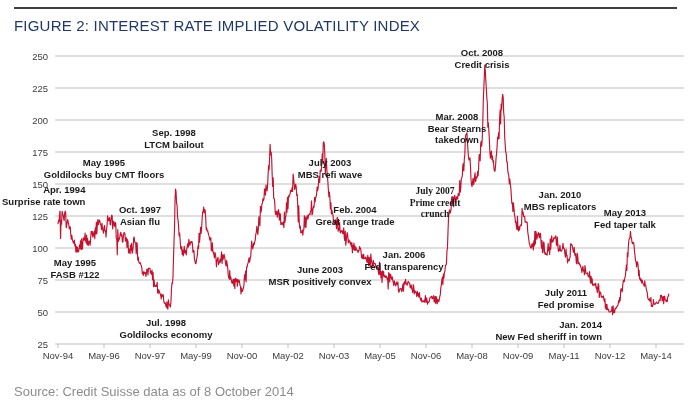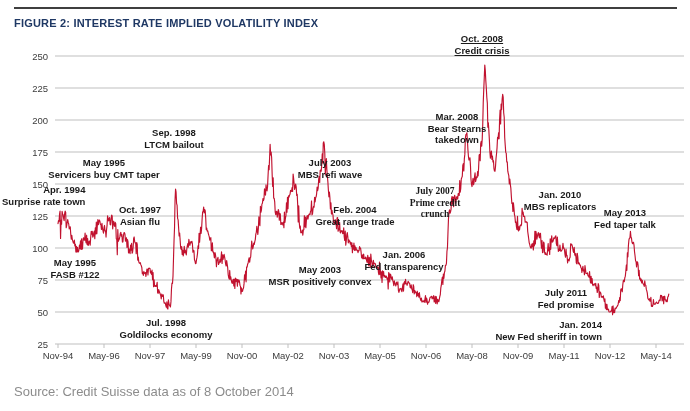--- a/index.html
+++ b/index.html
@@ -1,19 +1,19 @@
 <!DOCTYPE html>
 <html><head>
 <meta charset="utf-8">
 <style>
   html,body{margin:0;padding:0;background:#fff;}
   #page{position:relative;width:690px;height:411px;background:#ffffff;
         font-family:"Liberation Sans", sans-serif;overflow:hidden;}
   #top-rule{position:absolute;left:14px;right:13px;top:7px;height:2px;background:#3f3f3f;}
-  #fig-title{position:absolute;left:14px;top:17px;font-size:11px;font-weight:bold;
+  #fig-title{position:absolute;left:14px;top:17px;font-size:15px;font-weight:normal;
              color:#1f3864;letter-spacing:.2px;white-space:nowrap;}
   #chart-area{position:absolute;left:0;top:0;width:625px;height:378px;}
   #chart-svg{position:absolute;left:0;top:0;}
   .anno{position:absolute;font-size:9.5px;font-weight:bold;color:#1a1a1a;
         line-height:11.5px;white-space:nowrap;}
   .anno.center{transform:translateX(-50%);text-align:center;}
   .anno.left{text-align:left;}
   .anno.right{text-align:right;}
   #source-note{position:absolute;left:14px;top:384px;font-size:13px;color:#8c8c8c;}
 </style>
@@ -74,21 +74,21 @@
         <line x1="656" y1="344" x2="656" y2="348" stroke="#bfbfbf" stroke-width="1"></line>
         <text x="656" y="359" text-anchor="middle" font-size="9.5" fill="#3c3c3c">May-14</text>
         <path d="M58.00 223.68L58.51 220.65L59.02 221.54L59.53 214.43L60.04 211.08L60.56 238.37L61.07 220.42L61.58 224.27L62.09 211.31L62.60 213.95L63.11 214.72L63.11 214.72L63.62 218.47L64.13 220.60L64.64 213.55L65.16 211.15L65.67 212.18L66.18 227.76L66.69 225.64L67.20 222.27L67.71 219.67L68.22 222.40L68.22 222.40L68.73 223.95L69.24 228.87L69.76 227.00L70.27 226.83L70.78 234.44L71.29 239.15L71.80 235.39L72.31 239.29L72.82 241.13L73.33 242.88L73.33 242.88L73.84 243.14L74.36 240.00L74.87 245.84L75.38 244.35L75.89 251.84L76.40 246.38L76.91 252.17L77.42 247.24L77.93 251.73L78.44 251.84L78.44 251.84L78.96 249.87L79.47 245.04L79.98 248.34L80.49 240.93L81.00 249.51L81.51 238.91L82.02 249.16L82.53 248.82L83.04 238.69L83.56 237.76L83.56 237.76L84.07 240.11L84.58 240.21L85.09 233.10L85.60 240.25L86.11 242.86L86.62 235.20L87.13 244.57L87.64 238.53L88.16 245.48L88.67 244.16L88.67 244.16L89.18 241.07L89.69 241.28L90.20 245.25L90.71 237.18L91.22 231.23L91.73 234.20L92.24 231.32L92.76 237.07L93.27 236.28L93.78 232.64L93.78 232.64L94.29 231.13L94.80 238.79L95.31 227.90L95.82 233.94L96.33 221.99L96.84 233.66L97.36 224.95L97.87 219.55L98.38 224.58L98.89 221.12L98.89 221.12L99.40 219.99L99.91 221.46L100.42 224.50L100.93 224.68L101.44 229.50L101.96 223.21L102.47 228.52L102.98 230.67L103.49 233.26L104.00 227.52L104.00 227.52L104.51 225.44L105.02 230.90L105.53 230.73L106.04 237.07L106.56 229.51L107.07 225.32L107.58 215.74L108.09 219.18L108.60 220.93L109.11 218.56L109.11 218.56L109.62 217.54L110.13 224.52L110.64 224.90L111.16 218.64L111.67 215.10L112.18 215.94L112.69 228.82L113.20 223.53L113.71 221.20L114.22 224.96L114.22 224.96L114.73 226.37L115.24 222.42L115.76 223.61L116.27 238.60L116.78 239.47L117.29 254.70L117.80 229.62L118.31 241.36L118.82 240.12L119.33 239.04L119.33 239.04L119.84 236.63L120.36 233.01L120.87 232.40L121.38 236.28L121.89 234.54L122.40 242.07L122.91 241.85L123.42 236.00L123.93 232.77L124.44 232.64L124.44 232.64L124.96 234.18L125.47 241.11L125.98 238.80L126.49 237.83L127.00 247.51L127.51 239.53L128.02 241.98L128.53 252.89L129.04 248.91L129.56 251.84L129.56 251.84L130.07 253.69L130.58 245.16L131.09 250.25L131.60 243.43L132.11 253.18L132.62 251.98L133.13 247.27L133.64 238.41L134.16 236.94L134.67 241.60L134.67 241.60L135.18 242.92L135.69 242.80L136.20 253.62L136.71 242.46L137.22 244.38L137.73 260.09L138.24 257.02L138.76 261.76L139.27 263.01L139.78 263.36L139.78 263.36L140.29 262.67L140.80 264.64L141.31 265.81L141.82 267.53L142.33 273.67L142.84 272.42L143.36 275.42L143.87 271.45L144.38 273.18L144.89 273.60L144.89 273.60L145.40 272.60L145.91 276.46L146.42 273.03L146.93 268.97L147.44 269.55L147.96 274.92L148.47 268.26L148.98 268.49L149.49 268.14L150.00 268.48L150.00 268.48L150.51 272.93L151.02 271.44L151.53 274.40L152.04 270.02L152.56 279.80L153.07 272.50L153.58 286.79L154.09 279.85L154.60 286.09L155.11 286.40L155.11 286.40L155.62 285.56L156.13 286.45L156.64 285.42L157.16 282.39L157.67 293.04L158.18 293.29L158.69 289.59L159.20 291.10L159.71 292.82L160.22 294.08L160.22 294.08L160.73 295.43L161.24 298.92L161.76 294.01L162.27 296.54L162.78 294.99L163.29 294.82L163.80 301.29L164.31 303.25L164.82 302.74L165.33 303.04L165.33 303.04L165.84 305.58L166.36 307.23L166.87 301.77L167.38 308.55L167.89 309.00L168.40 299.78L168.91 303.37L169.42 305.22L169.93 305.80L170.44 306.88L170.44 306.88L170.96 301.63L171.47 289.03L171.98 283.09L172.49 283.46L173.00 276.16L173.00 276.16L173.51 258.18L174.02 241.04L174.53 227.69L175.04 200.22L175.56 189.12L175.56 189.12L176.07 192.16L176.58 203.30L177.09 205.38L177.60 218.34L178.11 219.84L178.11 219.84L178.62 227.86L179.13 235.93L179.64 233.13L180.16 240.47L180.67 248.00L180.67 248.00L181.18 249.40L181.69 246.56L182.20 254.36L182.71 250.06L183.22 256.00L183.73 253.11L184.24 246.40L184.76 252.59L185.27 250.06L185.78 253.12L185.78 253.12L186.29 254.86L186.80 249.02L187.31 245.83L187.82 243.56L188.33 247.18L188.84 239.44L189.36 242.54L189.87 245.34L190.38 243.16L190.89 241.60L190.89 241.60L191.40 242.78L191.91 241.35L192.42 243.84L192.93 252.17L193.44 250.35L193.96 250.66L194.47 259.82L194.98 261.05L195.49 263.75L196.00 263.36L196.00 263.36L196.51 259.66L197.02 257.18L197.53 253.32L198.04 245.89L198.56 248.38L199.07 233.24L199.58 242.20L200.09 235.01L200.60 227.20L201.11 233.45L201.62 228.40L202.13 218.75L202.64 211.96L203.16 211.40L203.67 207.04L203.67 207.04L204.18 213.01L204.69 209.50L205.20 210.63L205.71 218.00L206.22 229.57L206.73 227.98L207.24 231.27L207.76 230.88L208.27 233.29L208.78 235.20L208.78 235.20L209.29 236.83L209.80 240.12L210.31 238.93L210.82 237.65L211.33 250.76L211.84 250.74L212.36 242.90L212.87 251.97L213.38 251.86L213.89 254.40L213.89 254.40L214.40 257.95L214.91 252.50L215.42 254.20L215.93 258.27L216.44 266.72L216.96 260.78L217.47 258.83L217.98 257.34L218.49 264.54L219.00 263.36L219.00 263.36L219.51 262.09L220.02 259.21L220.53 262.24L221.04 257.46L221.56 251.91L222.07 263.47L222.58 254.90L223.09 259.40L223.60 256.45L224.11 254.40L224.11 254.40L224.62 257.05L225.13 259.98L225.64 264.13L226.16 266.06L226.67 260.67L227.18 264.02L227.69 267.70L228.20 274.64L228.71 277.55L229.22 279.10L229.73 270.45L230.24 279.19L230.76 276.90L231.27 280.23L231.78 282.56L231.78 282.56L232.29 283.47L232.80 280.40L233.31 279.16L233.82 285.93L234.33 279.21L234.84 288.38L235.36 278.02L235.87 281.68L236.38 279.09L236.89 279.19L237.40 286.21L237.91 279.59L238.42 282.22L238.93 280.01L239.44 281.28L239.44 281.28L239.96 285.19L240.47 286.15L240.98 293.88L241.49 287.79L242.00 291.52L242.00 291.52L242.51 291.29L243.02 289.05L243.53 288.01L244.04 283.64L244.56 274.83L245.07 279.57L245.58 271.12L246.09 281.84L246.60 267.18L247.11 267.20L247.11 267.20L247.62 264.21L248.13 262.92L248.64 259.93L249.16 257.71L249.67 262.17L250.18 257.95L250.69 257.05L251.20 248.88L251.71 241.07L252.22 245.28L252.73 248.94L253.24 246.60L253.76 243.06L254.27 244.46L254.78 241.60L254.78 241.60L255.29 239.58L255.80 234.16L256.31 232.30L256.82 226.38L257.33 230.30L257.84 234.39L258.36 228.21L258.87 216.76L259.38 222.27L259.89 225.74L260.40 206.43L260.91 212.24L261.42 210.15L261.93 203.95L262.44 203.20L262.44 203.20L262.96 198.68L263.47 200.56L263.98 198.94L264.49 188.79L265.00 191.83L265.51 195.29L266.02 184.80L266.53 188.59L267.04 190.87L267.56 186.56L267.56 186.56L268.07 175.18L268.58 165.59L269.09 169.66L269.60 157.87L270.11 144.32L270.11 144.32L270.62 154.93L271.13 152.08L271.64 157.50L272.16 174.54L272.67 186.50L273.18 177.79L273.69 198.12L274.20 198.24L274.71 201.83L275.22 212.16L275.22 212.16L275.73 214.73L276.24 211.53L276.76 211.36L277.27 217.14L277.78 213.83L278.29 209.47L278.80 211.41L279.31 220.18L279.82 213.34L280.33 214.32L280.84 224.39L281.36 224.37L281.87 222.62L282.38 223.37L282.89 224.96L282.89 224.96L283.40 222.00L283.91 227.65L284.42 212.13L284.93 222.41L285.44 218.08L285.96 215.64L286.47 202.81L286.98 212.12L287.49 197.24L288.00 208.61L288.51 195.71L289.02 197.17L289.53 195.18L290.04 194.21L290.56 190.40L290.56 190.40L291.07 191.59L291.58 191.23L292.09 187.56L292.60 191.41L293.11 174.13L293.62 178.38L294.13 183.93L294.64 189.42L295.16 187.31L295.67 184.00L295.67 184.00L296.18 186.76L296.69 195.39L297.20 194.27L297.71 205.10L298.22 222.01L298.73 205.94L299.24 222.09L299.76 228.13L300.27 226.13L300.78 232.64L300.78 232.64L301.29 232.43L301.80 232.60L302.31 230.15L302.82 235.19L303.33 230.09L303.84 229.84L304.36 215.70L304.87 226.59L305.38 217.07L305.89 227.74L306.40 220.09L306.91 216.24L307.42 215.59L307.93 219.25L308.44 216.00L308.44 216.00L308.96 214.32L309.47 214.14L309.98 214.58L310.49 211.32L311.00 210.54L311.51 200.95L312.02 214.88L312.53 213.72L313.04 208.65L313.56 206.26L314.07 207.22L314.58 197.42L315.09 201.89L315.60 197.87L316.11 196.80L316.11 196.80L316.62 193.80L317.13 187.10L317.64 190.58L318.16 188.17L318.67 179.19L319.18 176.53L319.69 182.47L320.20 170.28L320.71 170.16L321.22 171.20L321.22 171.20L321.73 164.57L322.24 153.79L322.76 162.91L323.27 142.88L323.78 141.76L323.78 141.76L324.29 144.41L324.80 153.22L325.31 174.84L325.82 163.73L326.33 158.50L326.84 169.26L327.36 175.88L327.87 181.71L328.38 189.97L328.89 196.80L328.89 196.80L329.40 191.98L329.91 197.87L330.42 208.95L330.93 202.83L331.44 214.05L331.96 210.21L332.47 213.55L332.98 214.88L333.49 221.69L334.00 222.40L334.00 222.40L334.51 224.29L335.02 219.84L335.53 219.74L336.04 223.09L336.56 228.72L337.07 217.68L337.58 217.52L338.09 231.28L338.60 228.66L339.11 229.88L339.62 222.42L340.13 232.08L340.64 232.93L341.16 230.64L341.67 231.36L341.67 231.36L342.18 230.79L342.69 233.65L343.20 233.26L343.71 227.80L344.22 236.71L344.73 240.40L345.24 231.08L345.76 245.16L346.27 240.64L346.78 234.83L347.29 232.59L347.80 236.73L348.31 242.82L348.82 239.75L349.33 241.60L349.33 241.60L349.84 241.14L350.36 244.11L350.87 242.63L351.38 246.64L351.89 242.72L352.40 252.69L352.91 245.50L353.42 249.15L353.93 243.00L354.44 250.32L354.96 245.77L355.47 250.26L355.98 247.56L356.49 249.73L357.00 250.56L357.00 250.56L357.51 250.18L358.02 252.63L358.53 250.66L359.04 250.71L359.56 246.61L360.07 248.32L360.58 248.14L361.09 252.18L361.60 257.56L362.11 258.07L362.62 254.91L363.13 258.83L363.64 254.05L364.16 258.51L364.67 258.24L364.67 258.24L365.18 258.81L365.69 256.98L366.20 257.79L366.71 261.16L367.22 262.69L367.73 255.32L368.24 258.59L368.76 265.82L369.27 257.42L369.78 258.31L370.29 267.36L370.80 253.97L371.31 259.79L371.82 262.14L372.33 266.04L372.84 267.05L373.36 260.22L373.87 264.29L374.38 263.25L374.89 263.36L374.89 263.36L375.40 263.81L375.91 267.20L376.42 267.09L376.93 266.88L377.44 267.82L377.96 267.15L378.47 272.78L378.98 274.77L379.49 262.13L380.00 274.12L380.51 270.59L381.02 278.05L381.53 271.78L382.04 282.41L382.56 270.75L383.07 275.63L383.58 271.67L384.09 277.12L384.60 275.48L385.11 276.16L385.11 276.16L385.62 277.47L386.13 275.93L386.64 276.75L387.16 279.45L387.67 278.05L388.18 289.01L388.69 272.50L389.20 273.76L389.71 281.90L390.22 274.18L390.73 274.59L391.24 278.02L391.76 279.35L392.27 276.90L392.78 280.55L393.29 282.33L393.80 285.71L394.31 280.93L394.82 284.04L395.33 283.84L395.33 283.84L395.84 286.01L396.36 282.07L396.87 283.60L397.38 284.54L397.89 281.74L398.40 290.25L398.91 292.40L399.42 290.47L399.93 288.61L400.44 288.96L400.44 288.96L400.96 288.35L401.47 290.92L401.98 291.52L402.49 287.09L403.00 283.81L403.51 291.06L404.02 282.79L404.53 281.64L405.04 284.19L405.56 279.34L406.07 283.47L406.58 283.75L407.09 285.29L407.60 283.18L408.11 281.28L408.11 281.28L408.62 282.06L409.13 283.14L409.64 283.27L410.16 287.41L410.67 287.93L411.18 284.85L411.69 288.66L412.20 289.72L412.71 292.61L413.22 284.70L413.73 286.42L414.24 294.03L414.76 290.51L415.27 291.44L415.78 292.80L415.78 292.80L416.29 292.29L416.80 296.78L417.31 291.20L417.82 295.37L418.33 293.63L418.84 297.13L419.36 292.52L419.87 297.18L420.38 298.97L420.89 300.61L421.40 298.05L421.91 301.88L422.42 301.02L422.93 301.59L423.44 301.76L423.44 301.76L423.96 300.43L424.47 302.25L424.98 298.86L425.49 295.53L426.00 302.52L426.51 298.03L427.02 299.78L427.53 304.26L428.04 302.05L428.56 302.39L429.07 301.98L429.58 299.40L430.09 297.29L430.60 297.21L431.11 296.64L431.11 296.64L431.62 296.25L432.13 298.87L432.64 296.98L433.16 298.33L433.67 295.49L434.18 301.92L434.69 301.77L435.20 296.42L435.71 303.38L436.22 296.47L436.73 299.93L437.24 303.81L437.76 299.22L438.27 300.77L438.78 301.76L438.78 301.76L439.29 299.43L439.80 296.49L440.31 294.55L440.82 287.86L441.33 285.19L441.84 279.98L442.36 277.11L442.87 284.40L443.38 274.10L443.89 278.44L444.40 272.61L444.91 271.02L445.42 265.39L445.93 265.42L446.44 263.36L446.44 263.36L446.96 251.25L447.47 247.58L447.98 232.31L448.49 218.63L449.00 212.16L449.00 212.16L449.51 209.88L450.02 213.22L450.53 212.00L451.04 209.45L451.56 198.66L452.07 196.45L452.58 204.10L453.09 197.15L453.60 206.68L454.11 197.80L454.62 195.26L455.13 197.15L455.64 203.28L456.16 199.65L456.67 196.80L456.67 196.80L457.18 196.70L457.69 199.19L458.20 193.48L458.71 194.01L459.22 195.44L459.73 180.64L460.24 192.29L460.76 188.34L461.27 179.02L461.78 177.60L461.78 177.60L462.29 176.27L462.80 165.39L463.31 163.71L463.82 170.94L464.33 158.93L464.84 154.38L465.36 138.26L465.87 134.60L466.38 134.00L466.89 132.80L466.89 132.80L467.40 140.28L467.91 149.46L468.42 156.19L468.93 160.02L469.44 159.93L469.96 157.73L470.47 165.62L470.98 179.23L471.49 184.20L472.00 186.56L472.00 186.56L472.51 182.27L473.02 178.22L473.53 184.74L474.04 182.63L474.56 176.46L475.07 172.93L475.58 181.57L476.09 179.27L476.60 176.71L477.11 177.60L477.11 177.60L477.62 171.51L478.13 175.94L478.64 167.11L479.16 154.92L479.67 154.54L480.18 160.76L480.69 143.73L481.20 141.42L481.71 146.14L482.22 139.20L482.22 139.20L482.73 125.02L483.24 102.78L483.76 89.37L484.27 77.84L484.78 64.96L484.78 64.96L485.29 70.21L485.80 80.42L486.31 88.06L486.82 97.50L487.33 103.09L487.84 127.18L488.36 122.93L488.87 130.64L489.38 140.08L489.89 152.00L489.89 152.00L490.40 158.15L490.91 153.44L491.42 150.99L491.93 159.46L492.44 156.06L492.96 161.98L493.47 160.82L493.98 168.59L494.49 171.02L495.00 171.20L495.00 171.20L495.51 166.43L496.02 158.46L496.53 153.69L497.04 147.85L497.56 137.32L498.07 138.98L498.58 132.78L499.09 138.79L499.60 119.51L500.11 110.10L500.62 123.88L501.13 104.10L501.64 109.59L502.16 99.14L502.67 94.40L502.67 94.40L503.18 97.05L503.69 112.79L504.20 117.26L504.71 137.56L505.22 144.92L505.73 152.15L506.24 153.23L506.76 161.92L507.27 161.78L507.78 171.20L507.78 171.20L508.29 173.62L508.80 175.70L509.31 183.95L509.82 178.97L510.33 184.36L510.84 188.10L511.36 196.56L511.87 203.42L512.38 202.82L512.89 211.44L513.40 202.92L513.91 207.77L514.42 214.29L514.93 216.70L515.44 222.40L515.44 222.40L515.96 221.97L516.47 226.87L516.98 229.52L517.49 216.39L518.00 229.46L518.51 231.02L519.02 226.70L519.53 229.84L520.04 225.73L520.56 224.96L520.56 224.96L521.07 225.76L521.58 224.08L522.09 208.31L522.60 213.96L523.11 212.16L523.11 212.16L523.62 216.40L524.13 216.35L524.64 216.25L525.16 222.15L525.67 221.92L526.18 221.68L526.69 222.58L527.20 222.33L527.71 231.48L528.22 235.12L528.73 238.97L529.24 242.81L529.76 244.68L530.27 246.79L530.78 248.00L530.78 248.00L531.29 248.05L531.80 244.16L532.31 246.66L532.82 243.35L533.33 249.87L533.84 240.86L534.36 245.83L534.87 231.34L535.38 243.91L535.89 231.40L536.40 234.03L536.91 239.10L537.42 236.25L537.93 233.53L538.44 232.64L538.44 232.64L538.96 236.18L539.47 237.82L539.98 233.39L540.49 233.30L541.00 241.97L541.51 248.27L542.02 240.61L542.53 252.67L543.04 252.27L543.56 242.05L544.07 242.98L544.58 252.24L545.09 254.46L545.60 252.76L546.11 254.40L546.11 254.40L546.62 254.51L547.13 255.19L547.64 249.71L548.16 243.64L548.67 250.83L549.18 247.92L549.69 254.38L550.20 238.94L550.71 249.30L551.22 240.75L551.73 235.71L552.24 242.06L552.76 241.91L553.27 240.52L553.78 237.76L553.78 237.76L554.29 238.76L554.80 238.02L555.31 236.36L555.82 235.78L556.33 243.59L556.84 245.69L557.36 237.02L557.87 244.93L558.38 251.36L558.89 249.17L559.40 250.58L559.91 245.17L560.42 249.54L560.93 251.34L561.44 250.56L561.44 250.56L561.96 250.06L562.47 248.41L562.98 243.34L563.49 248.27L564.00 247.94L564.51 250.22L565.02 254.61L565.53 257.28L566.04 249.08L566.56 255.74L567.07 255.43L567.58 262.84L568.09 259.29L568.60 260.39L569.11 260.80L569.11 260.80L569.62 258.06L570.13 257.23L570.64 243.81L571.16 245.05L571.67 244.16L571.67 244.16L572.18 245.67L572.69 247.85L573.20 251.24L573.71 252.52L574.22 247.43L574.73 254.44L575.24 255.66L575.76 253.52L576.27 262.73L576.78 263.85L577.29 253.40L577.80 257.03L578.31 263.84L578.82 262.71L579.33 263.36L579.33 263.36L579.84 264.97L580.36 265.08L580.87 267.52L581.38 268.28L581.89 272.45L582.40 268.79L582.91 266.33L583.42 271.01L583.93 270.11L584.44 274.69L584.96 265.69L585.47 269.41L585.98 273.47L586.49 273.46L587.00 273.60L587.00 273.60L587.51 272.87L588.02 275.99L588.53 275.98L589.04 277.26L589.56 271.66L590.07 278.87L590.58 282.85L591.09 276.34L591.60 283.18L592.11 278.48L592.62 284.67L593.13 285.66L593.64 284.26L594.16 284.10L594.67 283.84L594.67 283.84L595.18 285.75L595.69 283.33L596.20 288.45L596.71 287.10L597.22 292.53L597.73 290.32L598.24 283.63L598.76 285.51L599.27 297.43L599.78 291.74L600.29 292.31L600.80 293.12L601.31 297.16L601.82 296.85L602.33 296.64L602.33 296.64L602.84 297.56L603.36 295.85L603.87 299.06L604.38 301.70L604.89 298.77L605.40 308.21L605.91 304.02L606.42 309.68L606.93 304.29L607.44 309.48L607.96 309.79L608.47 309.11L608.98 311.82L609.49 312.02L610.00 312.00L610.00 312.00L610.51 311.67L611.02 310.95L611.53 311.25L612.04 306.54L612.56 314.63L613.07 305.92L613.58 312.78L614.09 310.02L614.60 312.70L615.11 308.14L615.62 308.66L616.13 308.20L616.64 307.02L617.16 306.42L617.67 305.60L617.67 305.60L618.18 304.13L618.69 300.66L619.20 302.48L619.71 297.66L620.22 300.67L620.73 289.76L621.24 288.69L621.76 290.04L622.27 291.81L622.78 284.80L623.29 280.90L623.80 280.06L624.31 281.71L624.82 277.78L625.33 276.16L625.33 276.16L625.84 271.03L626.36 265.03L626.87 270.34L627.38 252.71L627.89 256.82L628.40 245.74L628.91 239.93L629.42 238.25L629.93 237.93L630.44 231.36L630.44 231.36L630.96 237.08L631.47 238.00L631.98 242.08L632.49 243.65L633.00 242.53L633.51 242.29L634.02 245.17L634.53 251.77L635.04 255.80L635.56 260.80L635.56 260.80L636.07 261.68L636.58 267.00L637.09 261.91L637.60 262.05L638.11 265.44L638.62 275.77L639.13 270.29L639.64 279.06L640.16 277.96L640.67 280.96L641.18 279.10L641.69 282.85L642.20 280.21L642.71 282.96L643.22 283.84L643.22 283.84L643.73 284.62L644.24 286.35L644.76 280.81L645.27 284.99L645.78 285.19L646.29 289.16L646.80 290.88L647.31 293.10L647.82 298.15L648.33 299.20L648.33 299.20L648.84 299.94L649.36 298.66L649.87 301.13L650.38 301.07L650.89 297.21L651.40 306.33L651.91 305.27L652.42 306.44L652.93 305.15L653.44 299.53L653.96 303.97L654.47 304.03L654.98 304.42L655.49 303.14L656.00 303.04L656.00 303.04L656.51 302.04L657.02 302.91L657.53 303.51L658.04 303.44L658.56 302.64L659.07 300.41L659.58 300.01L660.09 300.54L660.60 295.26L661.11 296.64L661.11 296.64L661.62 295.47L662.13 301.01L662.64 297.60L663.16 296.55L663.67 303.71L664.18 296.42L664.69 296.20L665.20 300.04L665.71 299.74L666.22 301.76L666.22 301.76L666.73 300.03L667.24 301.58L667.76 296.91L668.27 296.50L668.78 294.08" fill="none" stroke="#c1122f" stroke-width="1.15" stroke-linejoin="round" stroke-linecap="round"></path>
       </svg>
       <div class="anno left" style="top: 184px; left: 2px; text-align: right;">
         <div>Apr. 1994</div>
         <div>Surprise rate town</div>
       </div>
       <div class="anno center" style="top: 157px; left: 104px;">
         <div>May 1995</div>
-        <div>Servicers buy CMT taper</div>
+        <div>Goldilocks buy CMT floors</div>
       </div>
       <div class="anno center" style="top: 257px; left: 75px;">
         <div>May 1995</div>
         <div>FASB #122</div>
       </div>
       <div class="anno center" style="top: 204px; left: 140px;">
         <div>Oct. 1997</div>
         <div>Asian flu</div>
       </div>
       <div class="anno center" style="top: 317px; left: 166px;">
@@ -101,38 +101,38 @@
       </div>
       <div class="anno center" style="top: 157px; left: 330px;">
         <div>July 2003</div>
         <div>MBS refi wave</div>
       </div>
       <div class="anno center" style="top: 204px; left: 355px;">
         <div>Feb. 2004</div>
         <div>Great range trade</div>
       </div>
       <div class="anno center" style="top: 264px; left: 320px;">
-        <div>May 2003</div>
+        <div>June 2003</div>
         <div>MSR positively convex</div>
       </div>
       <div class="anno center" style="top: 249px; left: 404px;">
         <div>Jan. 2006</div>
         <div>Fed transparency</div>
       </div>
       <div class="anno center" style="top: 186px; left: 435px; font-family: Liberation Serif, serif;">
         <div>July 2007</div>
         <div>Prime credit</div>
         <div>crunch</div>
       </div>
       <div class="anno center" style="top: 111px; left: 457px;">
         <div>Mar. 2008</div>
         <div>Bear Stearns</div>
         <div>takedown</div>
       </div>
-      <div class="anno center" style="top: 33px; left: 482px; text-decoration: underline;">
+      <div class="anno center" style="top: 47px; left: 482px;">
         <div>Oct. 2008</div>
         <div>Credit crisis</div>
       </div>
       <div class="anno center" style="top: 189px; left: 540px; margin-left: 20px;">
         <div>Jan. 2010</div>
         <div>MBS replicators</div>
       </div>
       <div class="anno center" style="top: 207px; left: 625px;">
         <div>May 2013</div>
         <div>Fed taper talk</div>

